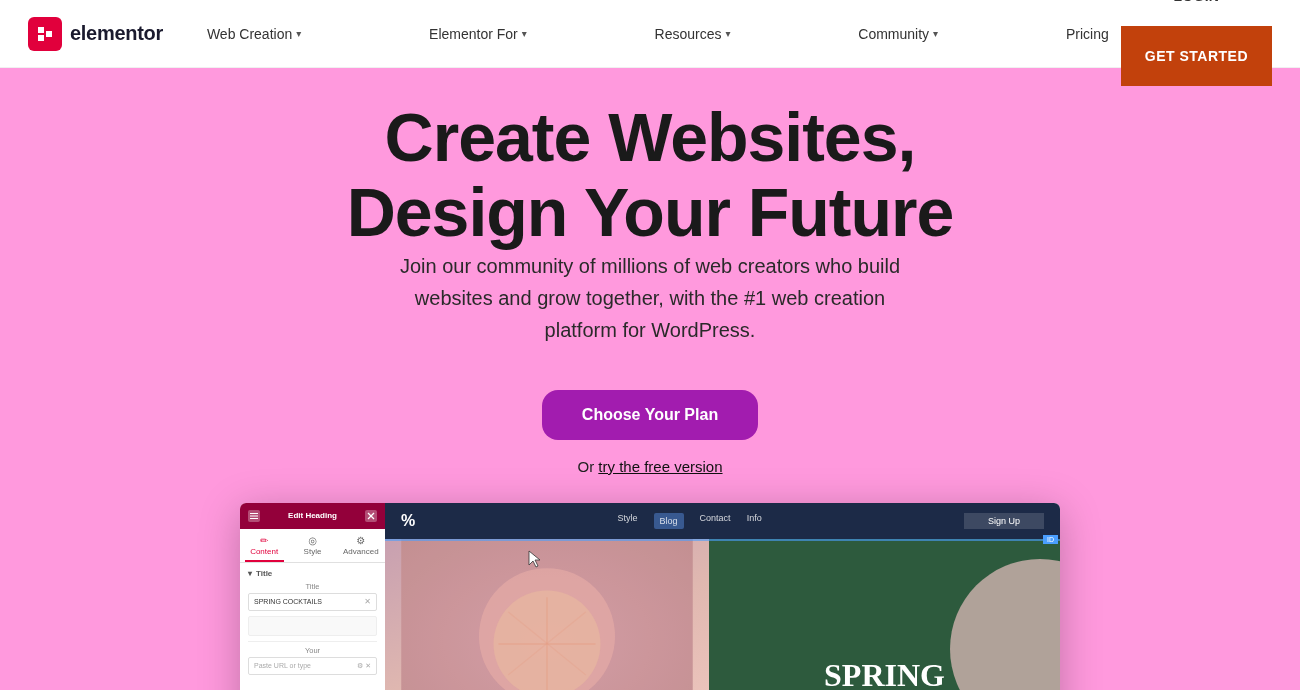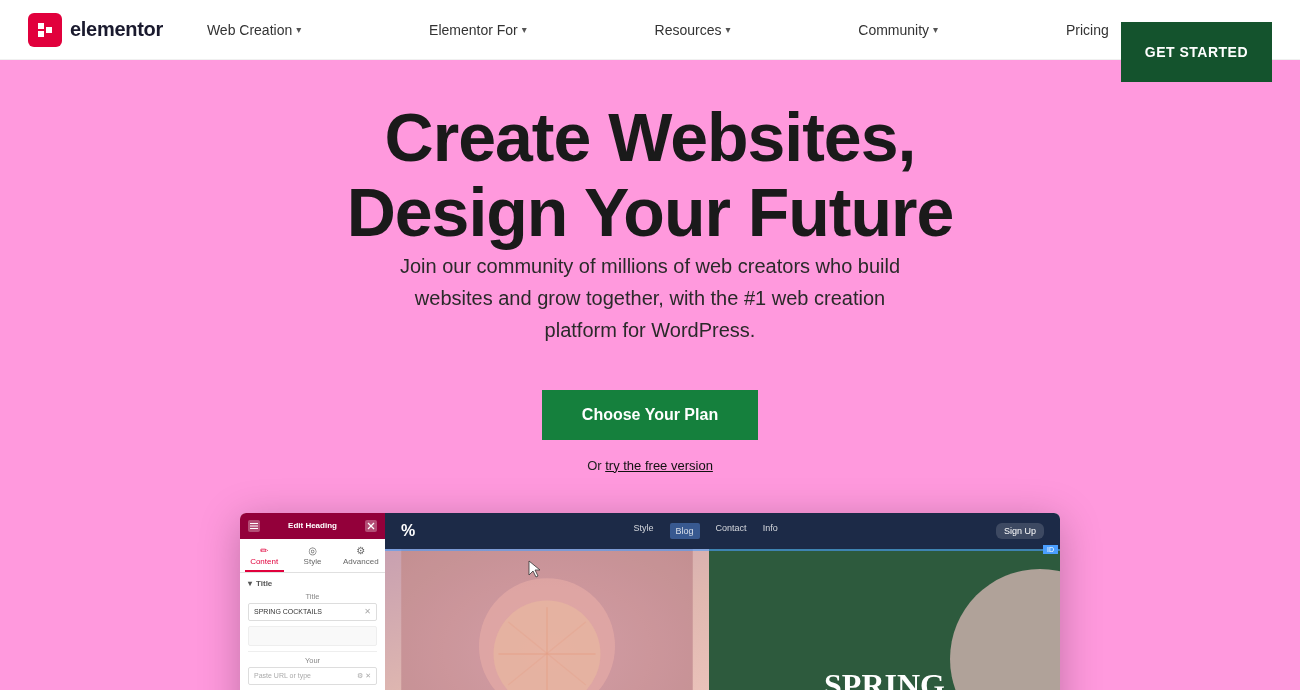--- a/index.html
+++ b/index.html
@@ -1,20 +1,20 @@
 <!DOCTYPE html>
 <html><head>
   <meta charset="utf-8">
   <style>
     * { margin: 0; padding: 0; box-sizing: border-box; }
     body { width: 1300px; height: 690px; overflow: hidden; font-family: -apple-system, BlinkMacSystemFont, 'Segoe UI', sans-serif; }
 
     
     .navbar {
-      position: fixed; top: 0; left: 0; right: 0; height: 60px;
+      position: fixed; top: 0; left: 0; right: 0; height: 68px;
       background: #fff; display: flex; align-items: center;
       padding: 0 28px; z-index: 100;
       border-bottom: 1px solid #f0f0f0;
     }
     .nav-logo { display: flex; align-items: center; gap: 8px; margin-right: 32px; text-decoration: none; }
     .logo-icon {
       width: 34px; height: 34px; background: #e1003c; border-radius: 6px;
       display: flex; align-items: center; justify-content: center;
       color: #fff; font-size: 14px; font-weight: bold;
     }
@@ -25,21 +25,21 @@
       padding: 6px 12px; font-size: 14px; color: #333; cursor: pointer;
       border-radius: 4px; font-weight: 500;
     }
     .nav-item .chevron { font-size: 10px; color: #555; }
     .nav-right { display: flex; align-items: center; gap: 16px; margin-left: auto; flex-direction: column; }
     .login-btn {
       font-size: 14px; font-weight: 600; color: #333; cursor: pointer;
       padding: 6px 16px; letter-spacing: 0.3px;
     }
     .get-started-btn {
-      background: #14532d; color: #fff; font-size: 14px; font-weight: 700;
+      background: #c2410c; color: #fff; font-size: 14px; font-weight: 700;
       padding: 10px 24px; border: none; cursor: pointer;
       letter-spacing: 0.5px; text-transform: uppercase;
       height: 60px; display: flex; align-items: center;
     }
 
     
     .hero {
       background: #ff88cc; 
       padding-top: 100px;
       display: flex; flex-direction: column; align-items: center;
@@ -54,26 +54,26 @@
     .hero-title {
       font-size: 68px; font-weight: 900; color: #1a1a1a;
       line-height: 1.1; 
       max-width: 800px; letter-spacing: -1px;
     }
     .hero-subtitle {
       font-size: 20px; color: #2a2a2a; line-height: 1.6;
       max-width: 520px; margin-bottom: 44px;
     }
     .choose-plan-btn {
-      background: #15803d; color: #fff; font-size: 16px; font-weight: 600;
-      padding: 16px 40px; border: none; cursor: pointer; border-radius: 0;
+      background: #a21caf; color: #fff; font-size: 16px; font-weight: 600;
+      padding: 16px 40px; border: none; cursor: pointer; border-radius: 16px;
       margin-bottom: 18px;
       text-align: right;
     }
-    .free-version-line { font-size: 13px; color: #222; margin-bottom: 40px; }
+    .free-version-line { font-size: 15px; color: #222; margin-bottom: 28px; }
     .free-version-link { text-decoration: underline; cursor: pointer; color: #111; }
 
     
     .editor-preview {
       width: 820px; margin: 0 auto; position: relative;
       display: flex; border-radius: 6px 6px 0 0; overflow: hidden;
       box-shadow: 0 8px 40px rgba(0,0,0,0.25);
     }
 
     
@@ -126,21 +126,21 @@
       background: #1c2a47; height: 36px; display: flex; align-items: center;
       padding: 0 16px; justify-content: space-between;
     }
     .site-logo-symbol {
       color: #fff; font-size: 16px; font-weight: bold;
     }
     .site-nav-links { display: flex; gap: 16px; }
     .site-nav-link { font-size: 9px; color: rgba(255,255,255,0.8); }
     .site-nav-signup {
       font-size: 9px; color: #fff; background: rgba(255,255,255,0.15);
-      padding: 3px 8px; border-radius: 6px;
+      padding: 3px 24px; border-radius: 0;
     }
 
     
     .site-nav-link.active-highlight {
       background: rgba(100,160,255,0.4); padding: 3px 6px; border-radius: 2px;
     }
 
     .site-content { display: flex; height: calc(100% - 36px); }
     .site-left-content {
       flex: 1; background: #e8e8e8; display: flex; align-items: center; justify-content: center;

